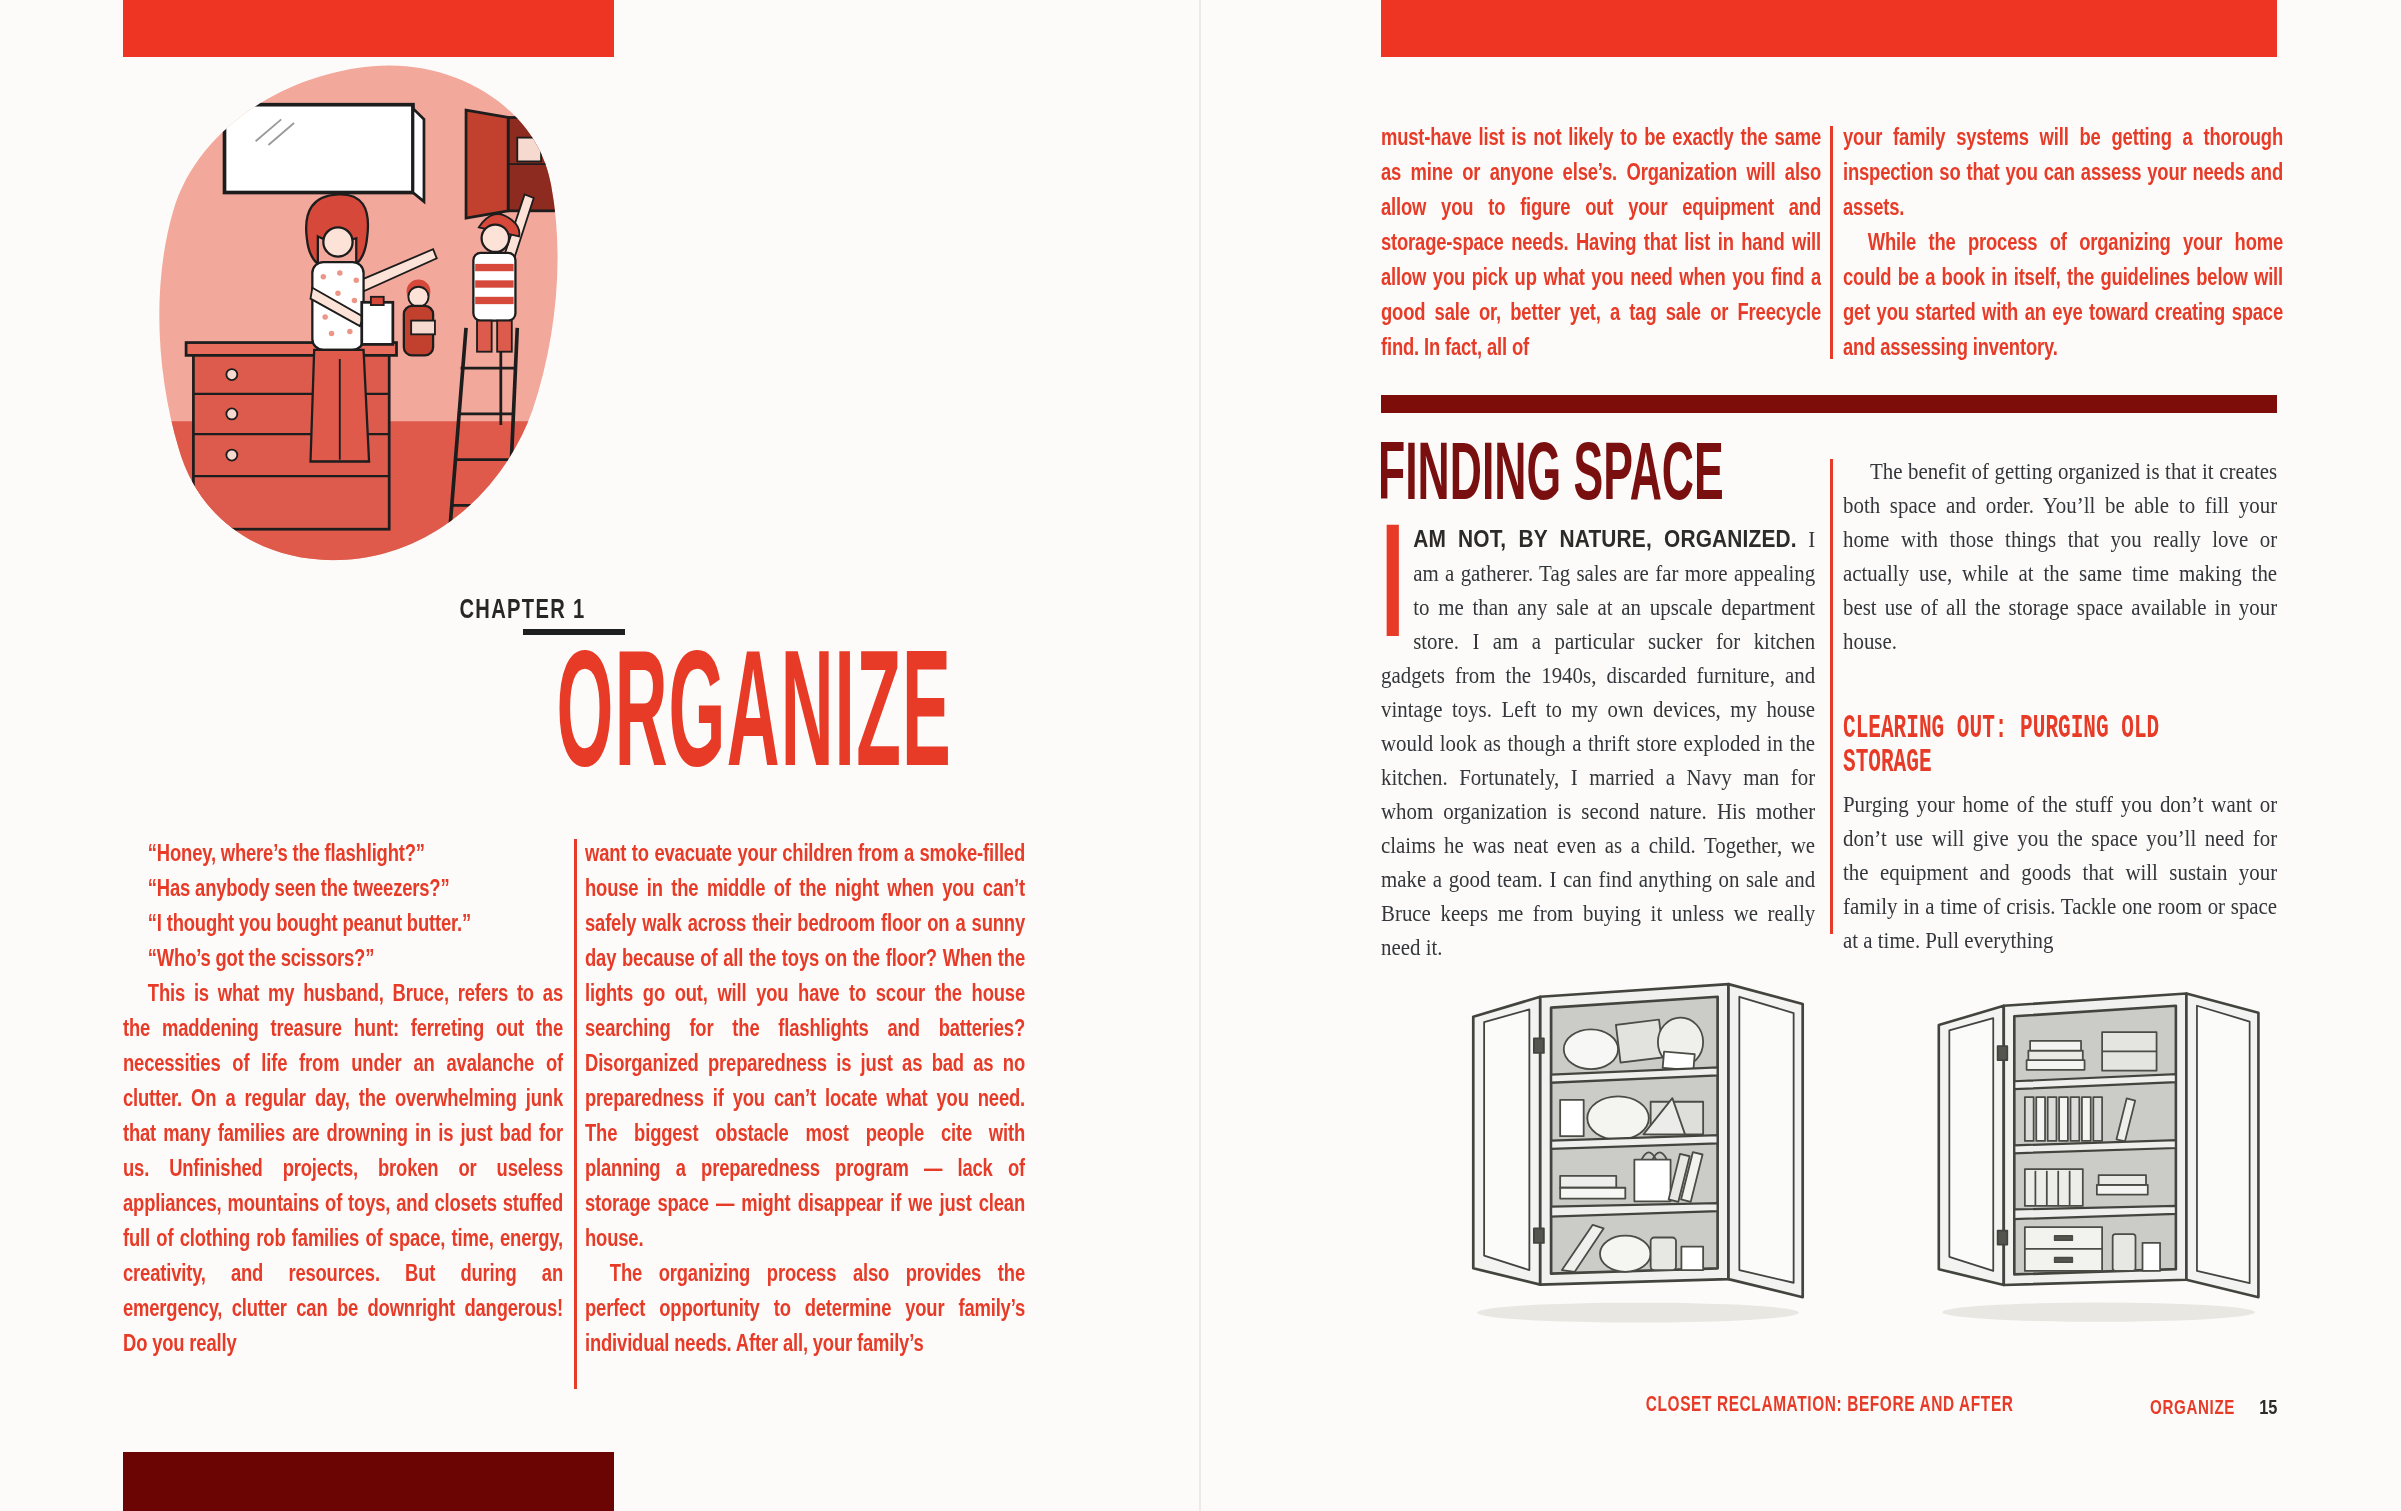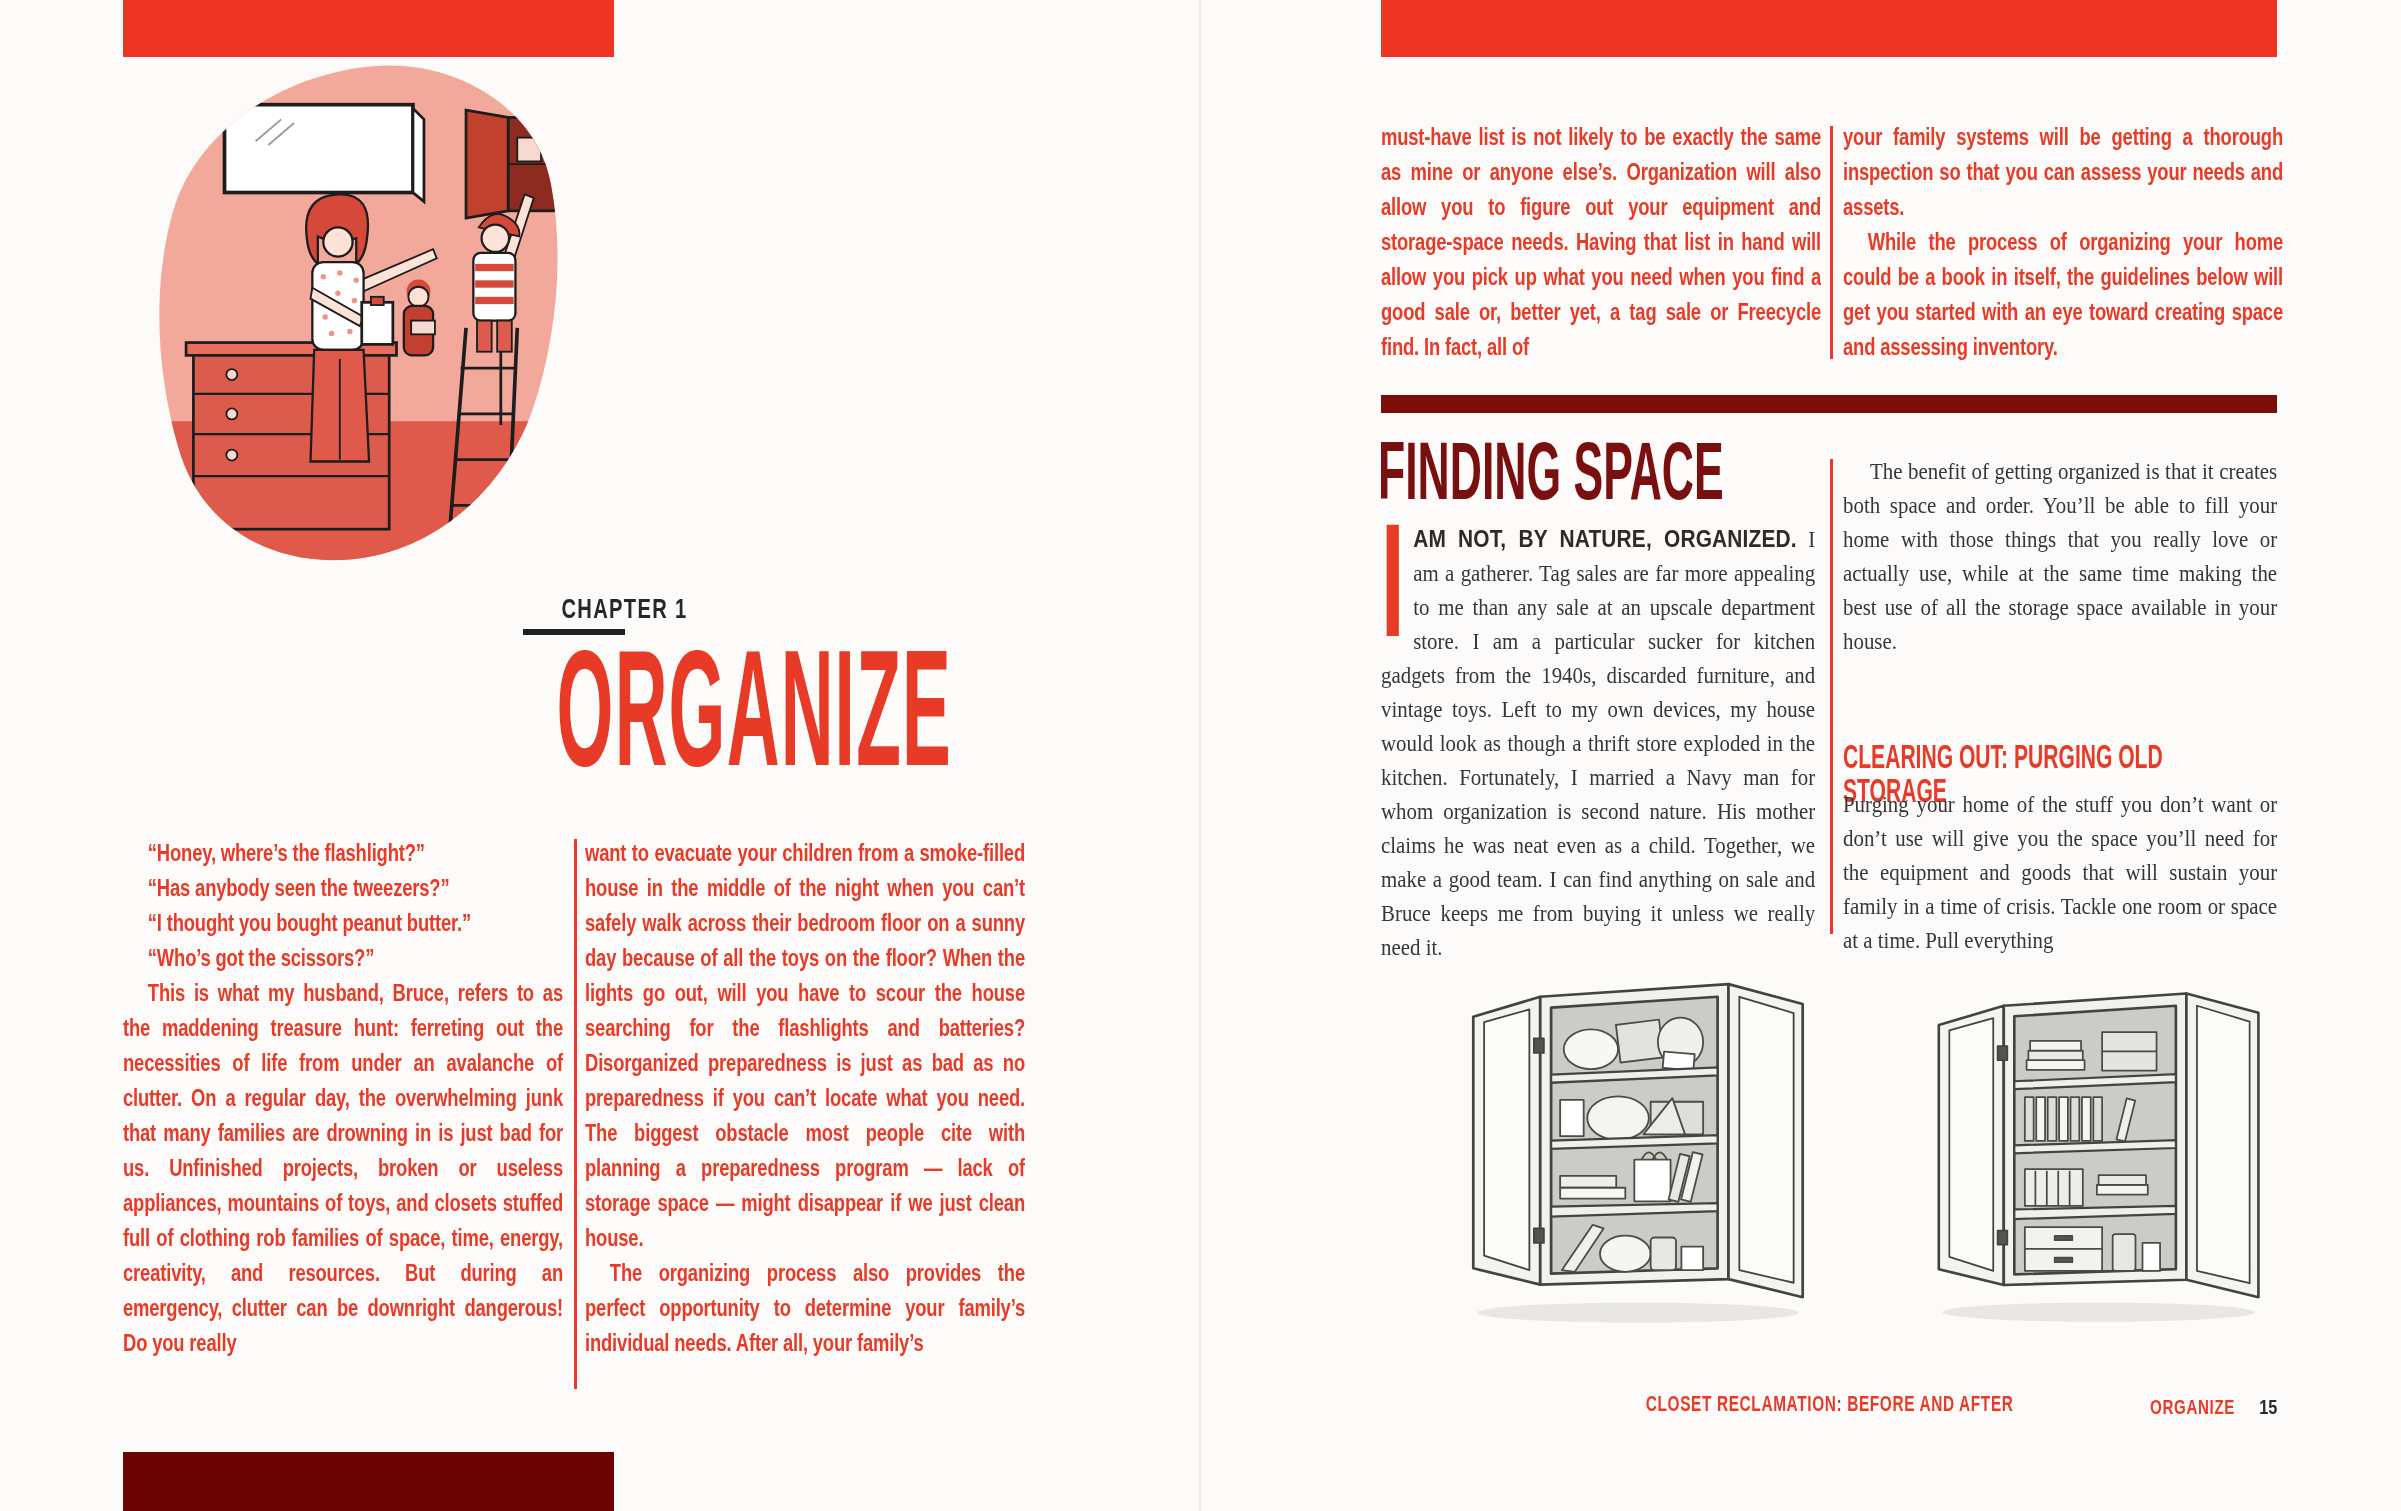--- a/index.html
+++ b/index.html
@@ -43,21 +43,21 @@
   .dropcap {
     float:left; width:24px; height:97px; margin:7.4px 13px 0 0;
     font-family:"Liberation Sans", sans-serif; font-weight:700;
     font-size:162px; line-height:102px; color:var(--accent_red, #e73a27);
     transform:scaleX(0.6); transform-origin:0 0; overflow:visible;
   }
 
   
   .cond { display:inline-block; font-weight:700; white-space:nowrap; }
 
-  .chapter-wrap { left:435px; top:593px; width:277px; text-align:right; }
+  .chapter-wrap { left:435px; top:593px; width:277px; text-align:left; }
   .chapter-label { font-size:28px; letter-spacing:1.8px; color:var(--ink_dark, #272727);
                    transform:scaleX(0.72); transform-origin:50% 50%; }
   .chapter-rule { width:102px; height:6.5px; background:#1f1f1f; margin:3.7px auto 0; }
 
   .title-wrap { left:305px; top:635px; width:536px; text-align:center; }
   .title-big  { font-size:166px; line-height:146px; letter-spacing:2.8px;
                 color:var(--accent_red, #e73a27);
                 transform:scaleX(0.44); transform-origin:50% 50%; }
 
   .fs-head { font-size:81px; line-height:74px; color:var(--heading_maroon, #7a0f10);
@@ -220,21 +220,21 @@
         <span>I am a gatherer. Tag sales are far more appealing to me than any sale at an upscale department store. I am a particular sucker for kitchen gadgets from the 1940s, discarded furniture, and vintage toys. Left to my own devices, my house would look as though a thrift store exploded in the kitchen. Fortunately, I married a Navy man for whom organization is second nature. His mother claims he was neat even as a child. Together, we make a good team. I can find anything on sale and Bruce keeps me from buying it unless we really need it.</span>
       </p>
     </div>
 
     <div class="abs vline" style="left:1830px; top:459px; height:475px;"></div>
 
     <div class="abs serif-col" style="left:1843px; top:454px; height:222px;">
       <p class="ind">The benefit of getting organized is that it creates both space and order. You’ll be able to fill your home with those things that you really love or actually use, while at the same time making the best use of all the storage space available in your house.</p>
     </div>
 
-    <div class="abs" style="left:1843px; top:739px;">
+    <div class="abs" style="left:1843px; top:711px;font-family:Liberation Mono, monospace;">
       <span class="cond co-head">CLEARING OUT: PURGING OLD</span>
       <span class="cond co-head">STORAGE</span>
     </div>
 
     <div class="abs serif-col" style="left:1843px; top:787px; height:180px;">
       <p>Purging your home of the stuff you don’t want or don’t use will give you the space you’ll need for the equipment and goods that will sustain your family in a time of crisis. Tackle one room or space at a time. Pull everything</p>
     </div>
 
     <svg class="abs" style="left:1452px; top:966px;" width="381" height="362" viewBox="0 0 410 400">
       <ellipse cx="200" cy="383" rx="178" ry="11" fill="#e9e7e2"></ellipse>

